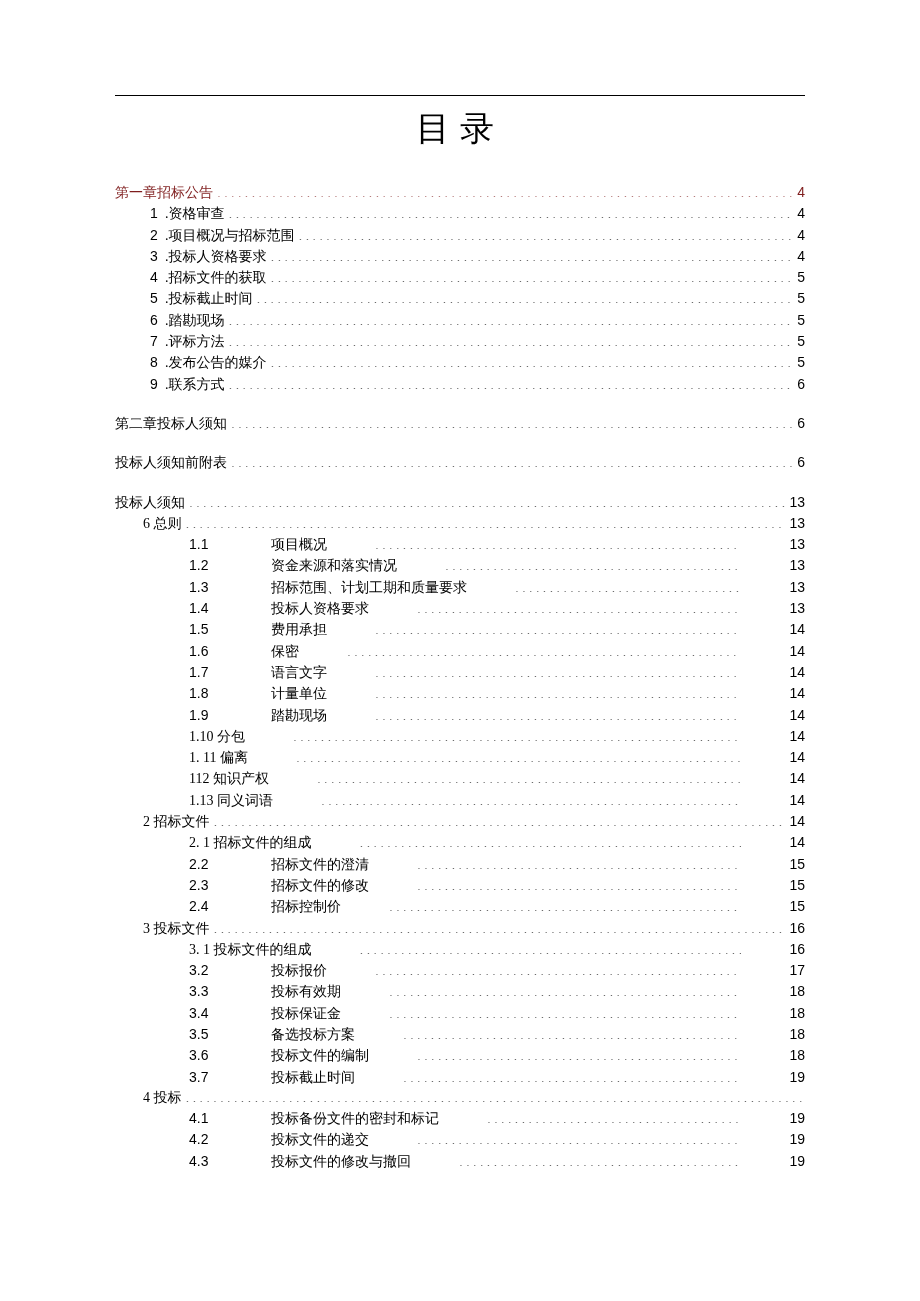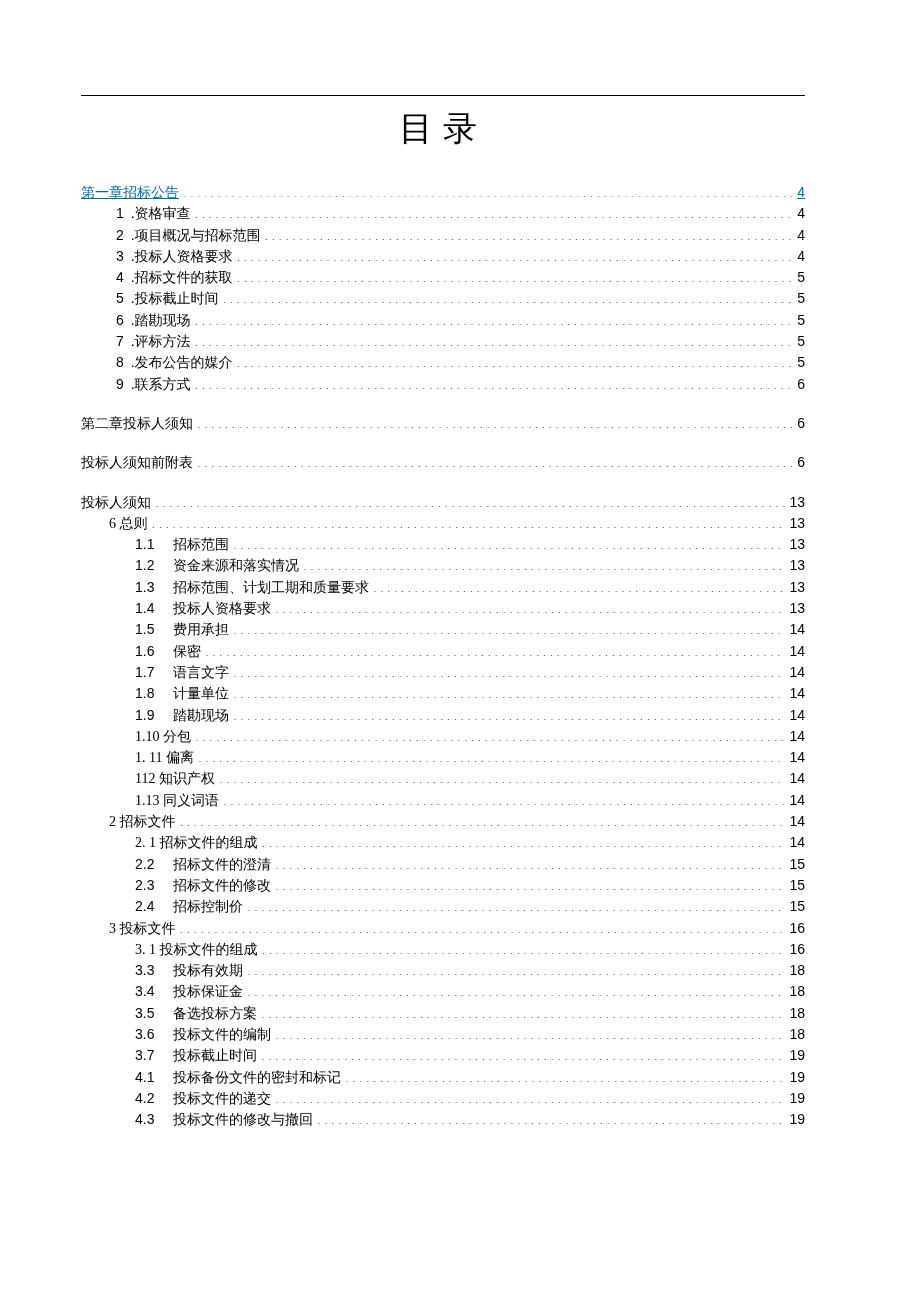--- a/index.html
+++ b/index.html
@@ -9,21 +9,21 @@
   }
   body {
     width: 920px;
     min-height: 1301px;
     font-family: "SimSun", "宋体", serif;
     color: #000;
     font-size: 14px;
   }
   .page {
     box-sizing: border-box;
-    padding: 95px 115px 60px 81px;
+    padding: 95px 115px 60px 115px;
     position: relative;
   }
   .rule {
     border-top: 1px solid #000;
     margin-bottom: 10px;
   }
   .title-wrap {
     text-align: center;
     margin-bottom: 30px;
   }
@@ -61,32 +61,32 @@
     font-family: Arial, sans-serif;
   }
   .label {
     flex: 0 0 auto;
     padding-right: 4px;
   }
 
   
   .lvl0 { margin-left: 0; }          
   .lvl1 { margin-left: 28px; }       
-  .lvl2 { margin-left: 54px; }       
+  .lvl2 { margin-left: 74px; gap: 44px; }       
 
   
   .numcol {
     display: inline-block;
     width: 22px;
     text-align: center;
     font-family: Arial, sans-serif;
   }
 
   
-  .grey { color: #0369a1; text-decoration: underline; }
+  .grey { color: #7f1d1d; }
   .gap-md { height: 18px; }
 
   
   .subnum {
     display: inline-block;
     width: 38px;
     font-family: Arial, sans-serif;
   }
 </style>
 </head>
@@ -177,21 +177,21 @@
         <span class="lead"></span>
         <span class="page-no">13</span>
       </div>
       <div class="toc-row lvl1">
         <span class="label">6 总则</span>
         <span class="lead"></span>
         <span class="page-no">13</span>
       </div>
       <div class="toc-row lvl2">
         <span class="subnum">1.1</span>
-        <span class="label">招标范围</span>
+        <span class="label">项目概况</span>
         <span class="lead"></span>
         <span class="page-no">13</span>
       </div>
       <div class="toc-row lvl2">
         <span class="subnum">1.2</span>
         <span class="label">资金来源和落实情况</span>
         <span class="lead"></span>
         <span class="page-no">13</span>
       </div>
       <div class="toc-row lvl2">
@@ -288,20 +288,26 @@
         <span class="label">3 投标文件</span>
         <span class="lead"></span>
         <span class="page-no">16</span>
       </div>
       <div class="toc-row lvl2">
         <span class="label">3.   1 投标文件的组成</span>
         <span class="lead"></span>
         <span class="page-no">16</span>
       </div>
       <div class="toc-row lvl2">
+        <span class="subnum">3.2</span>
+        <span class="label">投标报价</span>
+        <span class="lead"></span>
+        <span class="page-no">17</span>
+      </div>
+      <div class="toc-row lvl2">
         <span class="subnum">3.3</span>
         <span class="label">投标有效期</span>
         <span class="lead"></span>
         <span class="page-no">18</span>
       </div>
       <div class="toc-row lvl2">
         <span class="subnum">3.4</span>
         <span class="label">投标保证金</span>
         <span class="lead"></span>
         <span class="page-no">18</span>
@@ -317,20 +323,24 @@
         <span class="label">投标文件的编制</span>
         <span class="lead"></span>
         <span class="page-no">18</span>
       </div>
       <div class="toc-row lvl2">
         <span class="subnum">3.7</span>
         <span class="label">投标截止时间</span>
         <span class="lead"></span>
         <span class="page-no">19</span>
       </div>
+      <div class="toc-row lvl1">
+        <span class="label">4 投标</span>
+        <span class="lead"></span>
+      </div>
       <div class="toc-row lvl2">
         <span class="subnum">4.1</span>
         <span class="label">投标备份文件的密封和标记</span>
         <span class="lead"></span>
         <span class="page-no">19</span>
       </div>
       <div class="toc-row lvl2">
         <span class="subnum">4.2</span>
         <span class="label">投标文件的递交</span>
         <span class="lead"></span>

